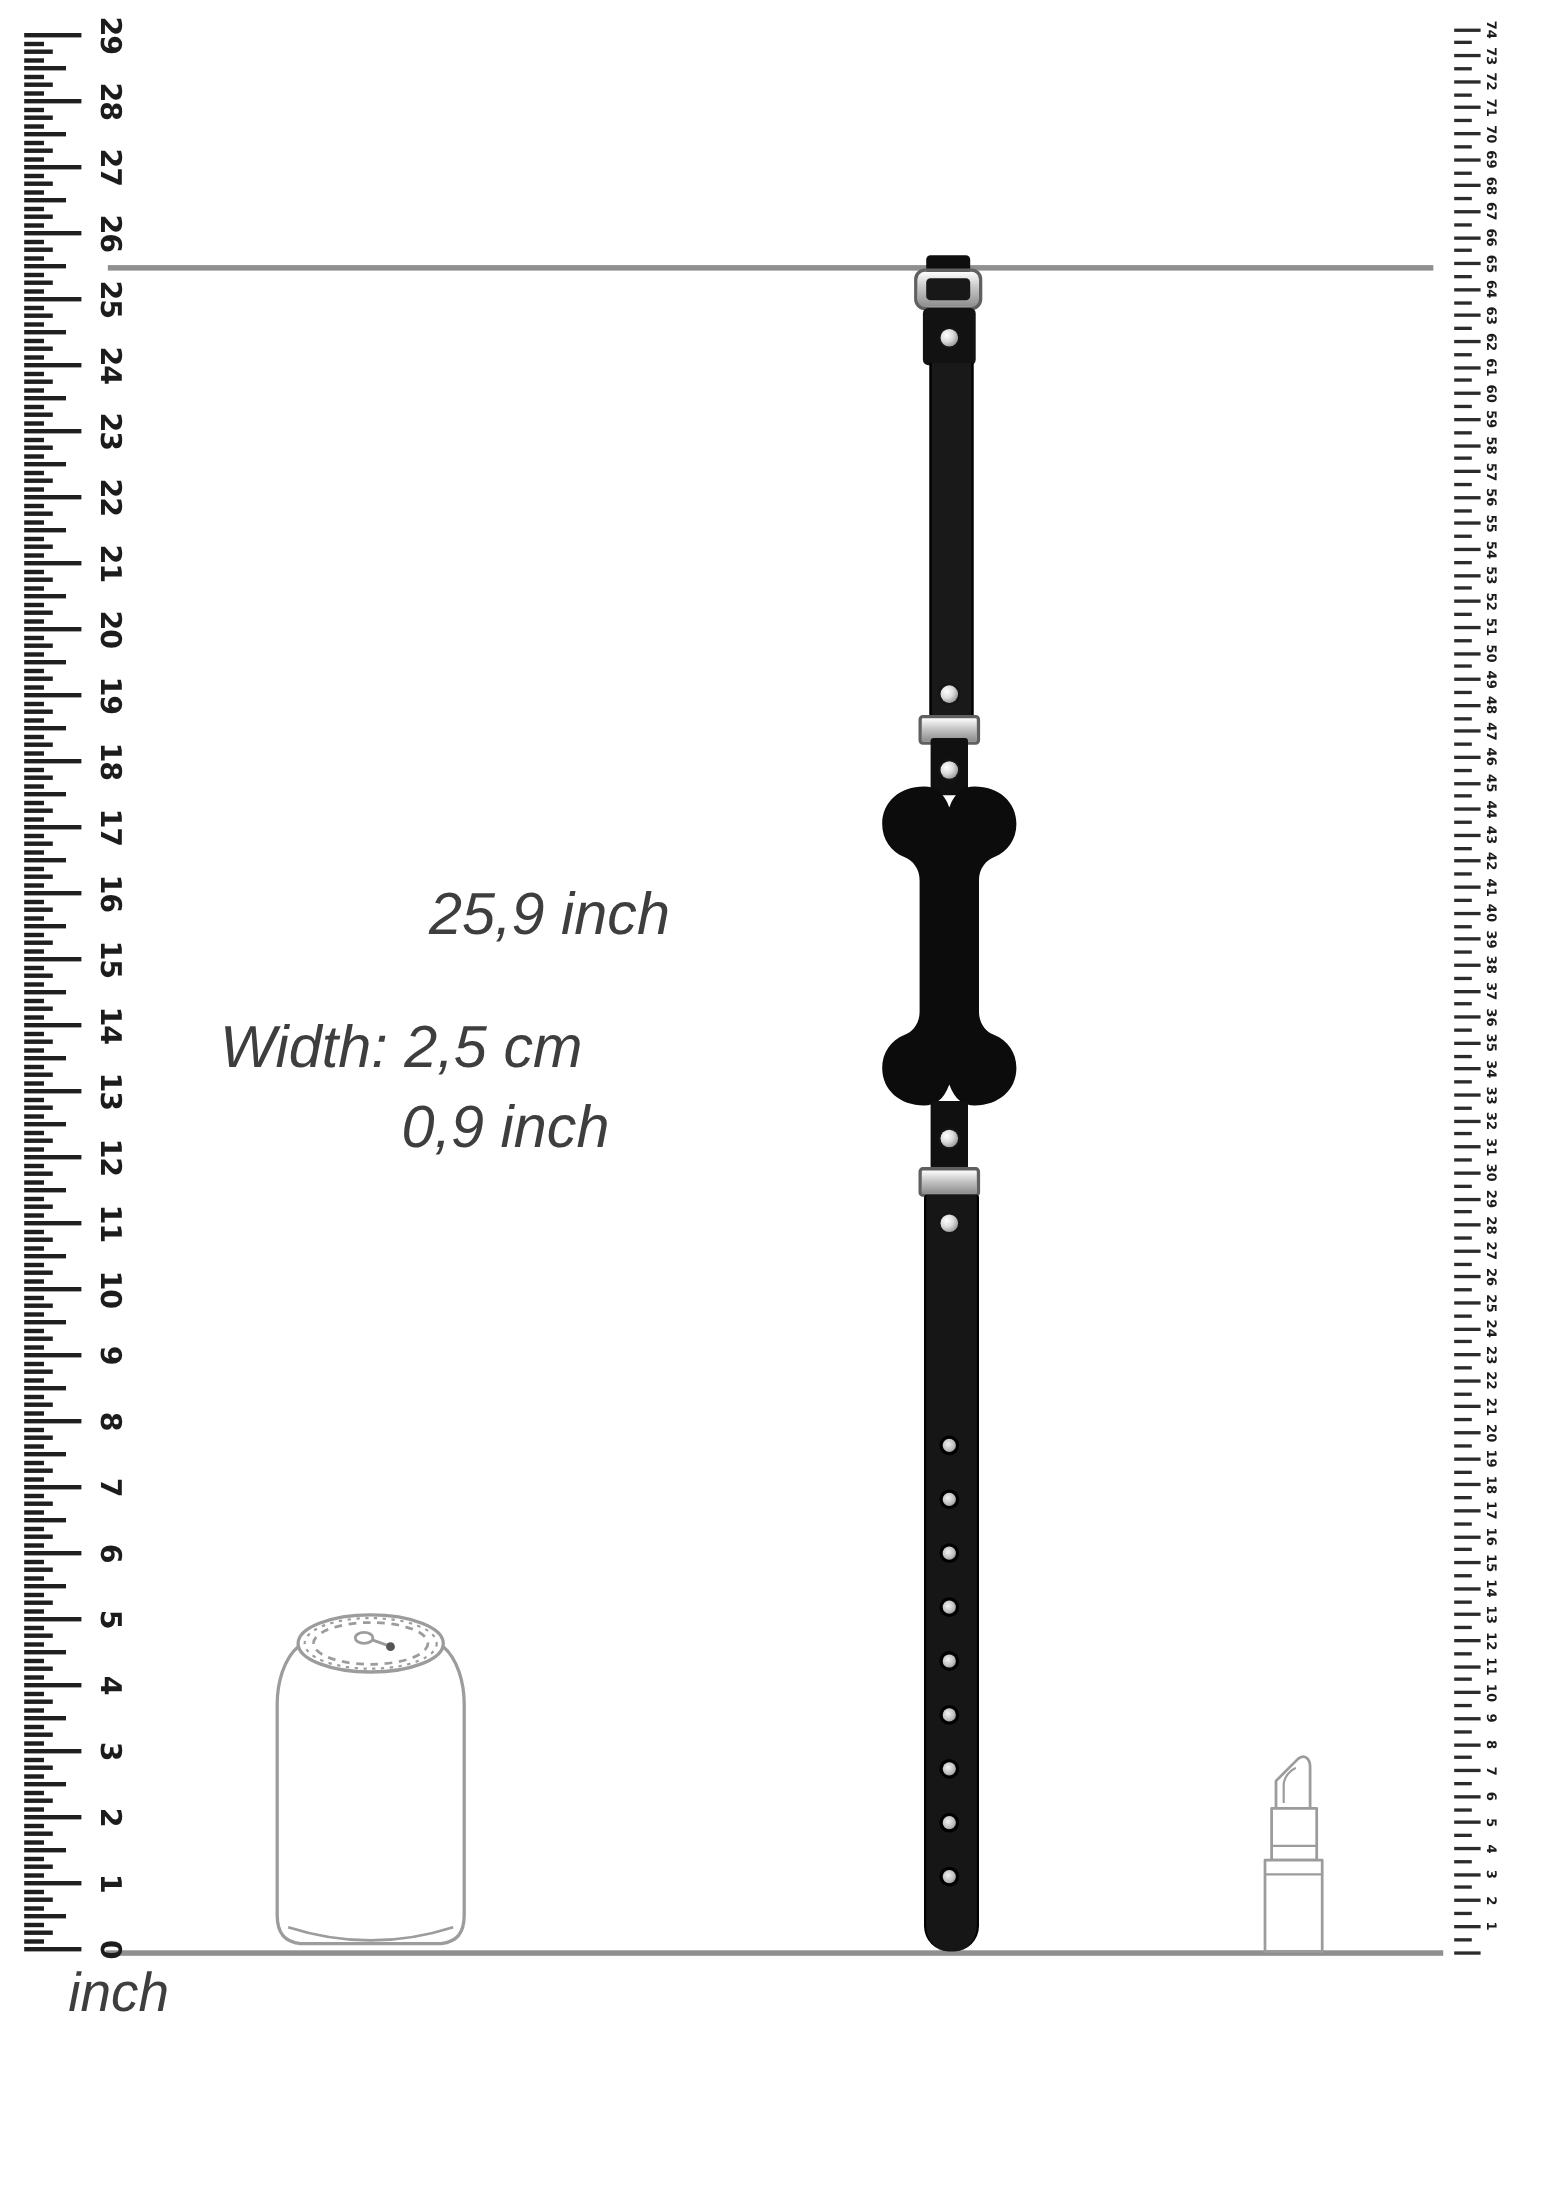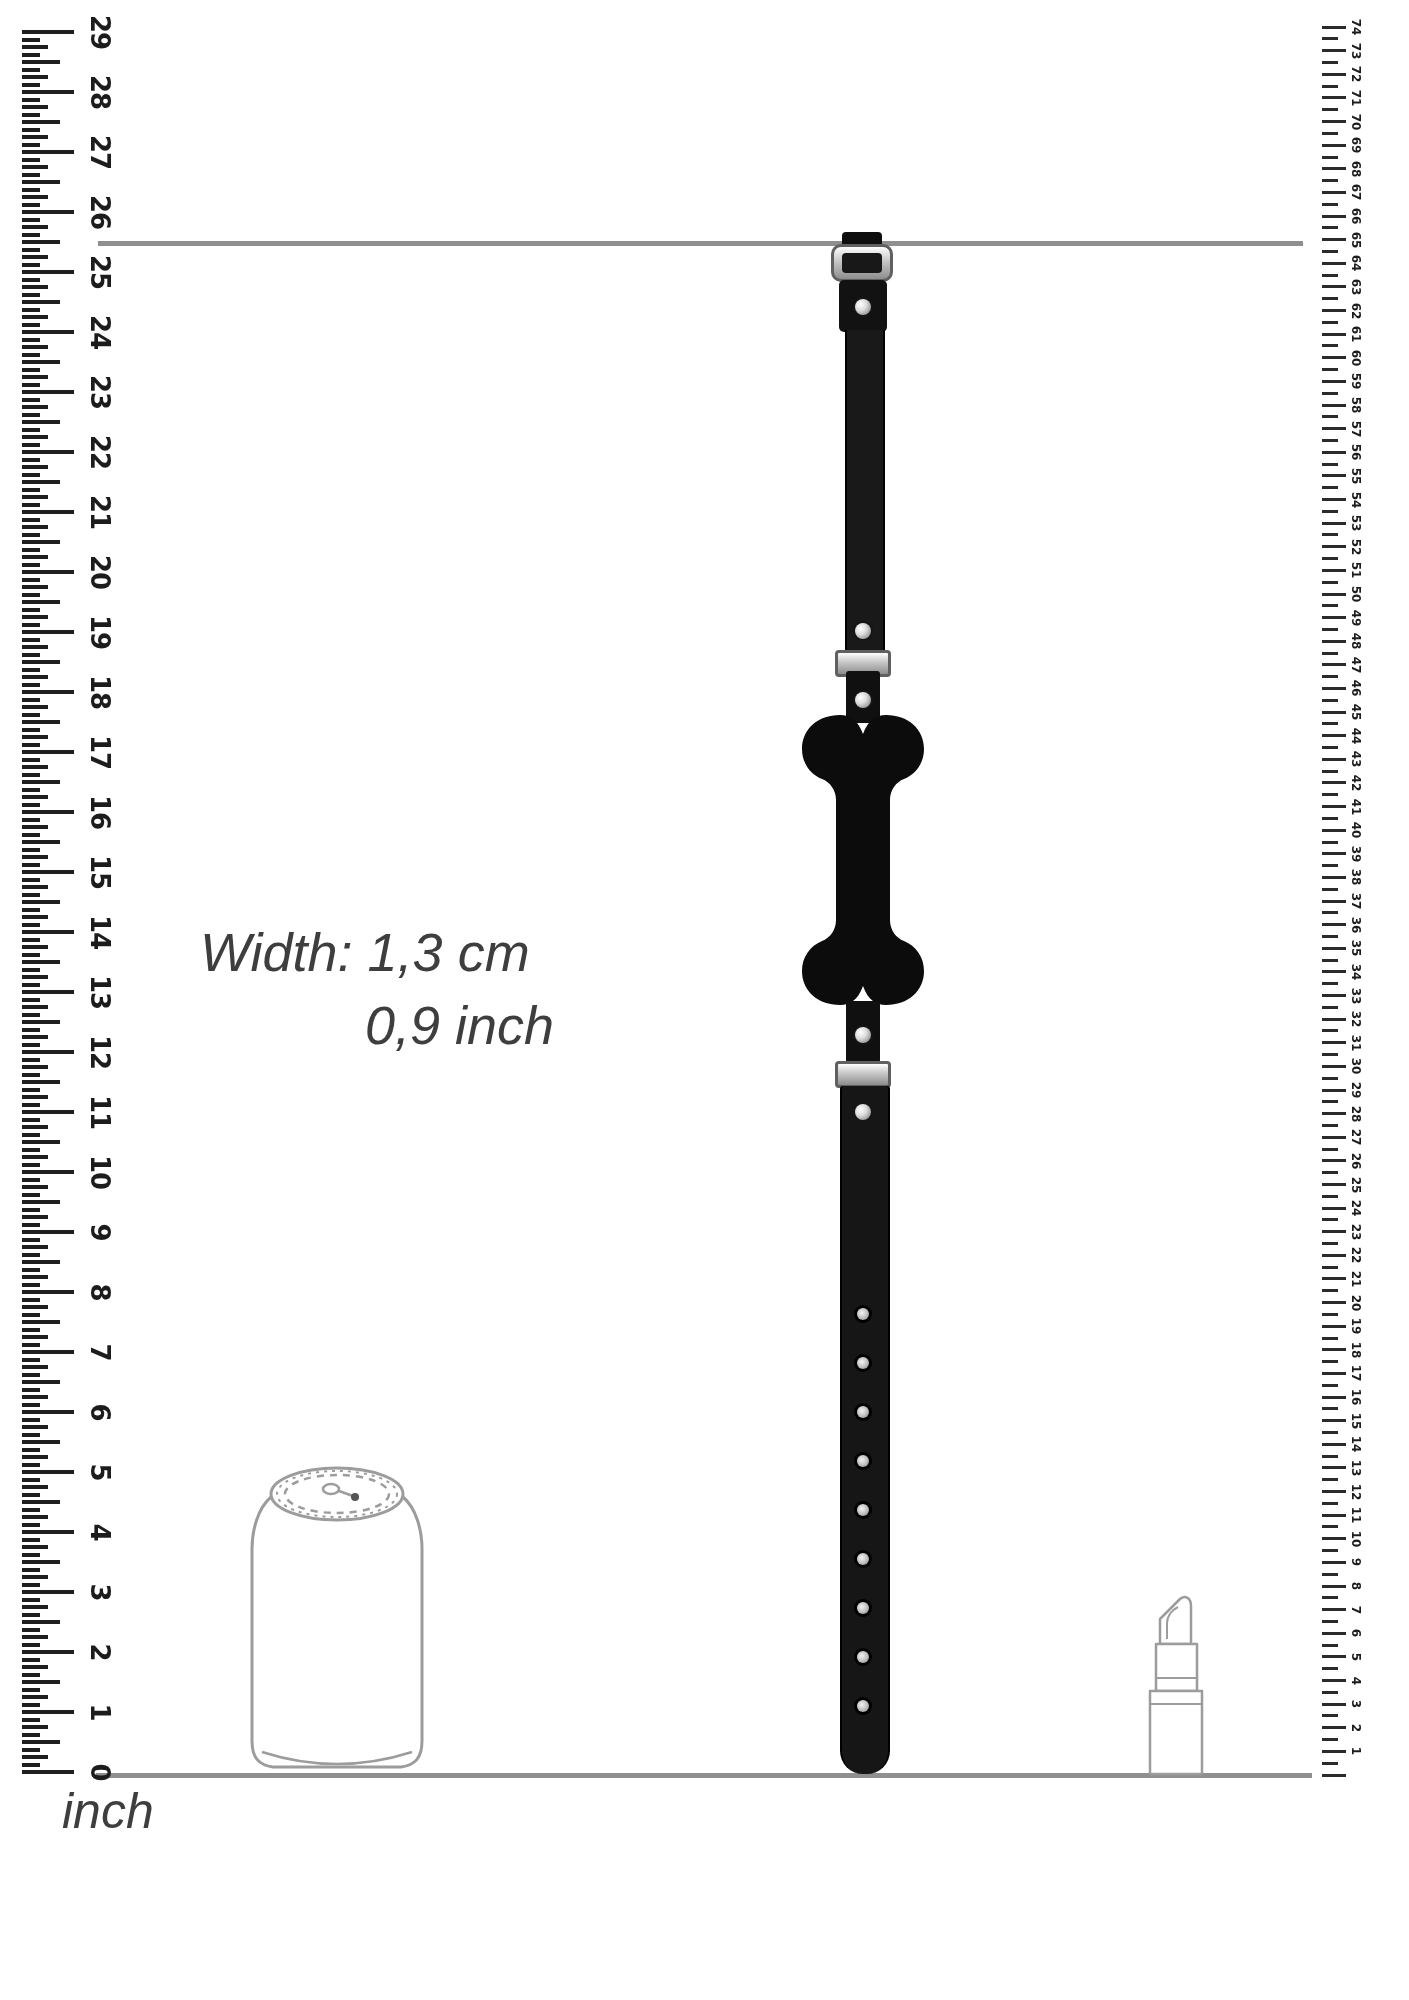--- a/index.html
+++ b/index.html
@@ -521,21 +521,22 @@
       <div class="numR" style="left: 1356px; top: 192.46px;">67</div>
       <div class="numR" style="left: 1356px; top: 168.84px;">68</div>
       <div class="numR" style="left: 1356px; top: 145.22px;">69</div>
       <div class="numR" style="left: 1356px; top: 121.6px;">70</div>
       <div class="numR" style="left: 1356px; top: 97.98px;">71</div>
       <div class="numR" style="left: 1356px; top: 74.36px;">72</div>
       <div class="numR" style="left: 1356px; top: 50.74px;">73</div>
       <div class="numR" style="left: 1356px; top: 27.12px;">74</div>
     </div>
 
-  <div class="ann" style="left:200px;top:921px;font-size:54px;">Width: 1,3 cm</div>
+  <div class="ann" style="left:390px;top:800px;font-size:54px;">25,9 inch</div>
+  <div class="ann" style="left:200px;top:921px;font-size:54px;">Width: 2,5 cm</div>
   <div class="ann" style="left:365px;top:994px;font-size:54px;">0,9 inch</div>
   <div class="ann" style="left:62px;top:1782px;font-size:50px;">inch</div>
 
   <div>
 
     <div class="leather" style="left:842px;top:232px;width:40px;height:18px;border-radius:4px;background:#0e0e0e;"></div>
 
     <div class="metal" style="left:831px;top:244px;width:62px;height:38px;border-radius:10px;">
       <div style="position:absolute;left:8px;top:6px;right:8px;bottom:6px;background:#181818;border-radius:4px;"></div>
     </div>

